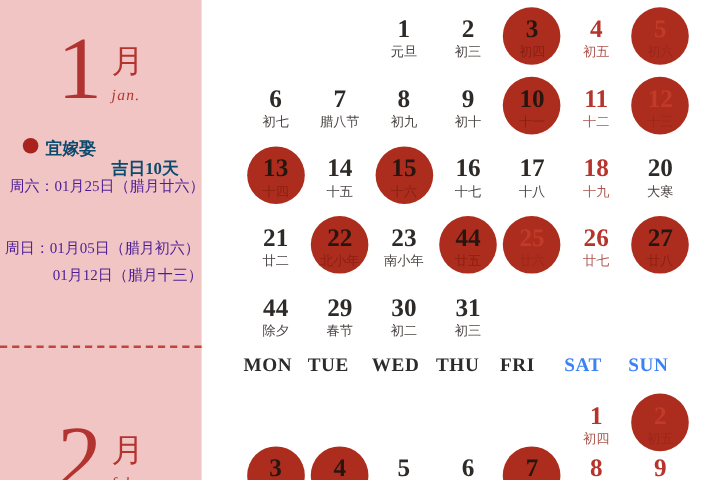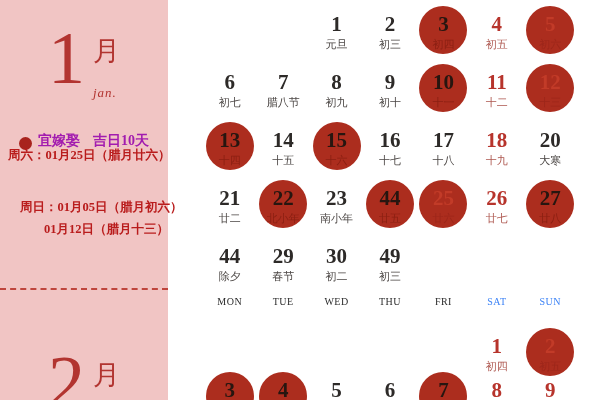--- a/index.html
+++ b/index.html
@@ -6,37 +6,37 @@
   .page{position:relative;width:600px;height:400px;overflow:hidden;background:#ffffff;
         font-family:"Liberation Serif","DejaVu Serif",serif;}
   
   .sidebar{position:absolute;left:0;top:0;width:168px;height:400px;background:#f1c5c4;}
   .month-block{position:absolute;left:0;width:168px;display:flex;justify-content:center;color:#b23430;}
   #jan-block{top:24px;}
   #feb-block{top:348px;}
   .big-num{font-size:74px;line-height:68px;}
   .month-side{display:flex;flex-direction:column;margin-left:8px;padding-top:12px;}
   .yue{font-size:27px;line-height:30px;}
-  .abbr{font-size:13px;font-style:italic;margin-top:19px;letter-spacing:1px;}
-  .bullet-line{position:absolute;top:115px;left:0;width:168px;display:flex;align-items:flex-end;
-               justify-content:center;color:#a21caf;font-weight:bold;font-size:14px;}
+  .abbr{font-size:13px;font-style:italic;margin-top:5px;letter-spacing:1px;}
+  .bullet-line{position:absolute;top:115px;left:0;width:168px;display:flex;align-items:flex-start;
+               justify-content:center;color:#0c4a6e;font-weight:bold;font-size:14px;}
   .dot{width:13px;height:13px;border-radius:50%;background:#a8231d;margin-right:6px;flex:0 0 auto;}
   .count{margin-left:13px;margin-top:17px;}
-  .sched{position:absolute;color:#b91c1c;font-weight:bold;font-size:12.5px;white-space:nowrap;}
+  .sched{position:absolute;color:#4c1d95;font-weight:normal;font-size:12.5px;white-space:nowrap;}
   #sched1{top:147px;left:8px;}
-  #sched2{top:199px;left:20px;}
+  #sched2{top:199px;left:4px;}
   #sched3{top:221px;left:44px;}
   .divider{position:absolute;top:288px;left:0;width:168px;border-top:2px dashed #bf453d;}
   
   .calendar{position:absolute;left:168px;top:0;width:432px;height:400px;}
   .grid{position:absolute;left:35px;width:374px;display:grid;grid-template-columns:repeat(7,1fr);}
   #jan-grid{top:8px;grid-auto-rows:58px;}
   #feb-grid{top:330px;grid-auto-rows:44px;}
   .weekdays{position:absolute;left:35px;top:296px;width:374px;display:grid;grid-template-columns:repeat(7,1fr);}
-  .wd{text-align:center;font-weight:normal;font-size:10px;color:#2b2b2b;letter-spacing:.5px;}
+  .wd{text-align:left;font-weight:bold;font-size:16px;color:#2b2b2b;letter-spacing:.5px;}
   .wd.weekend{color:#3b82f6;}
   .cell{position:relative;display:flex;flex-direction:column;align-items:center;padding-top:4px;}
   .num{font-size:21px;font-weight:bold;line-height:24px;color:#2d2a28;z-index:1;}
   .lunar{font-size:11px;line-height:15px;color:#4a4543;margin-top:1px;z-index:1;}
   .weekend .num{color:#b7342c;}
   .weekend .lunar{color:#ad564e;}
   .circle{position:absolute;top:-2px;left:50%;margin-left:-24px;width:48px;height:48px;
           border-radius:50%;background:#ac2d1e;z-index:0;}
   .circled .num{color:#271610;}
   .circled .lunar{color:#8a1f12;}
@@ -204,21 +204,21 @@
         </div>
         <div class="cell">
           <span class="num">29</span>
           <span class="lunar">春节</span>
         </div>
         <div class="cell">
           <span class="num">30</span>
           <span class="lunar">初二</span>
         </div>
         <div class="cell">
-          <span class="num">49</span>
+          <span class="num">31</span>
           <span class="lunar">初三</span>
         </div>
         <div class="cell"></div>
         <div class="cell"></div>
       </div>
     <div class="weekdays" id="weekday-row">
         <span class="wd">MON</span>
         <span class="wd">TUE</span>
         <span class="wd">WED</span>
         <span class="wd">THU</span>

